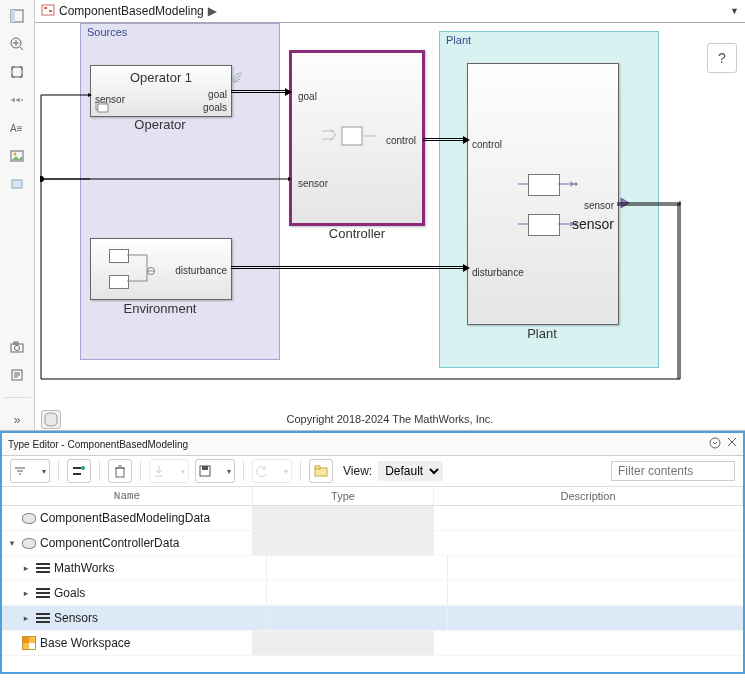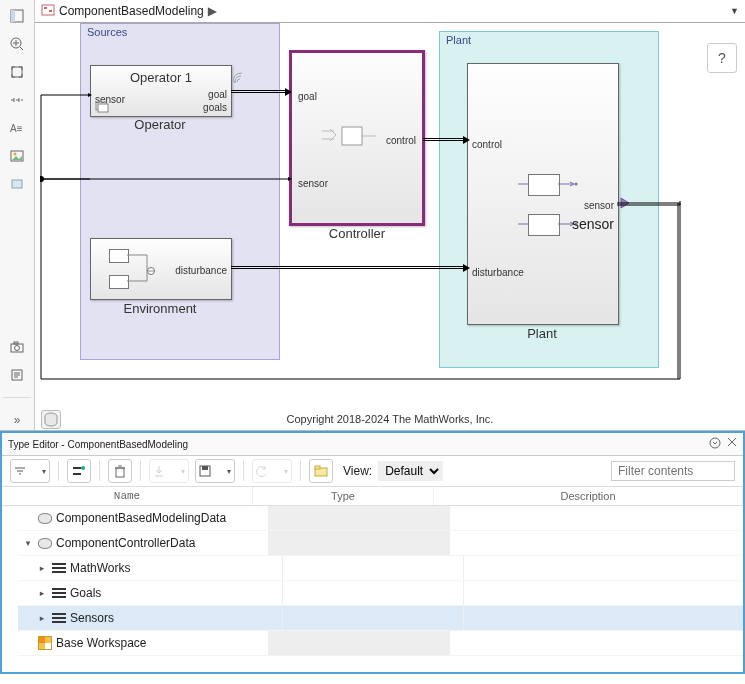--- a/index.html
+++ b/index.html
@@ -258,21 +258,20 @@
 .col-type { width:180px; }
 .col-desc { flex:1; }
 .tree-body { flex:1; overflow:auto; }
 .tree-row {
   height:24px;
   display:flex;
   align-items:center;
   padding-left:4px;
   border-bottom:1px solid #f4f4f4;
   font-size:12px;
-  margin-left:16px;
 }
 .tree-row .cell-name { width:246px; display:flex; align-items:center; gap:4px;}
 .tree-row .cell-type { width:180px; border-left:1px solid #eee; border-right:1px solid #eee;
                        height:100%; }
 .tree-row .cell-desc { flex:1; }
 .tree-row .cell-type.shaded { background:#eee; }
 .tree-row.selected { background:#dceaf7; }
 .exp {
   width:12px;
   display:inline-flex;justify-content:center;

